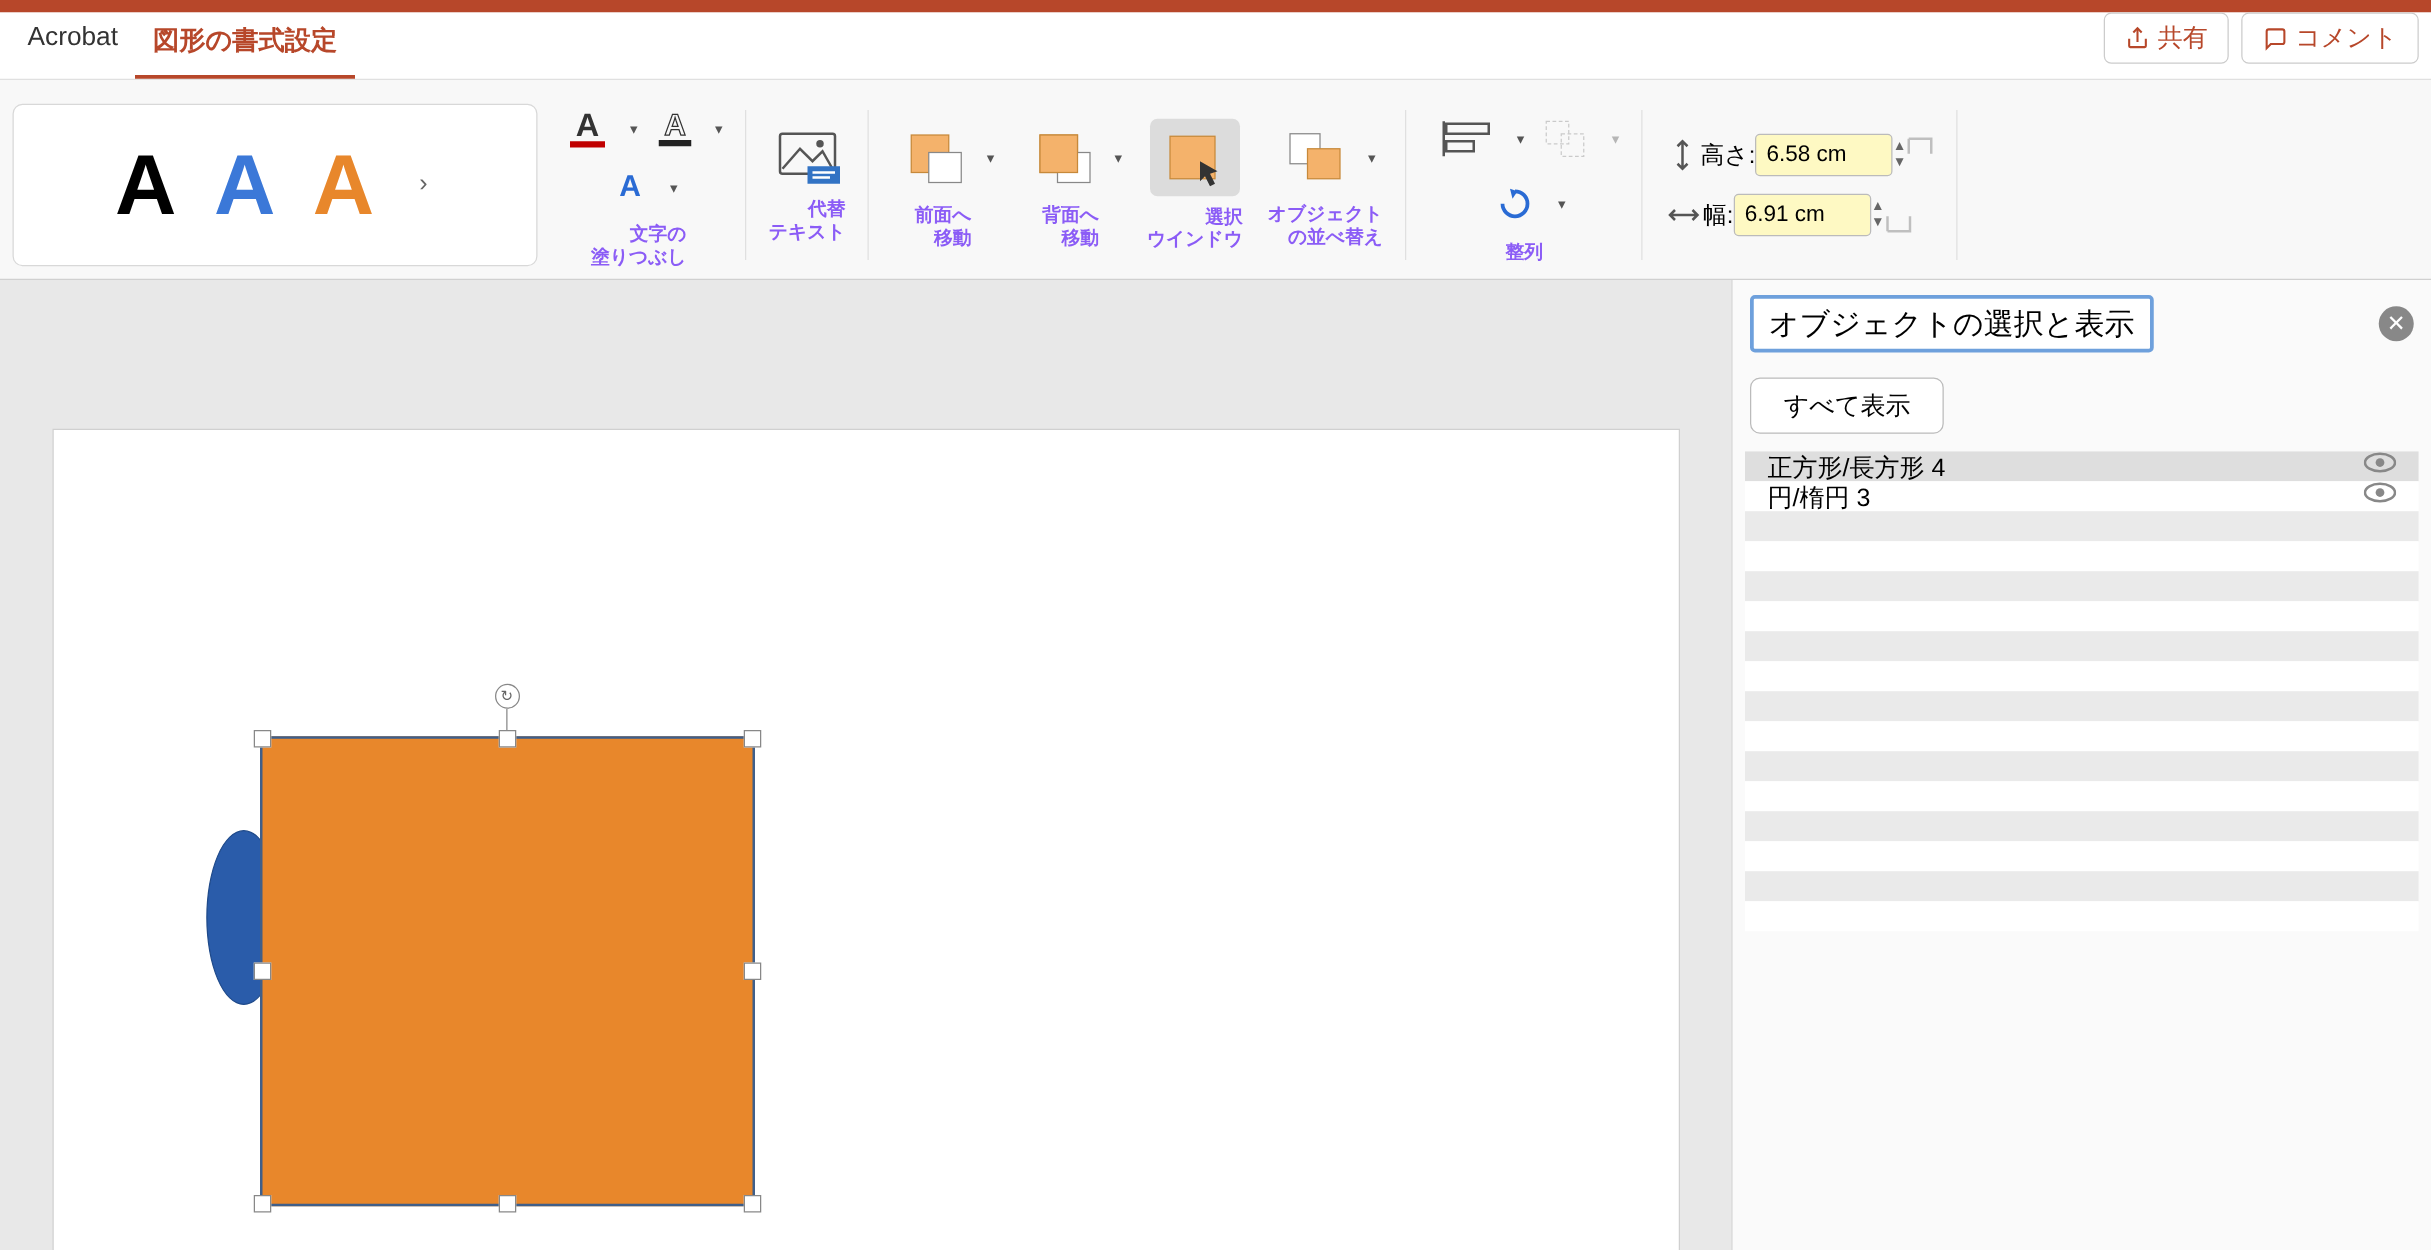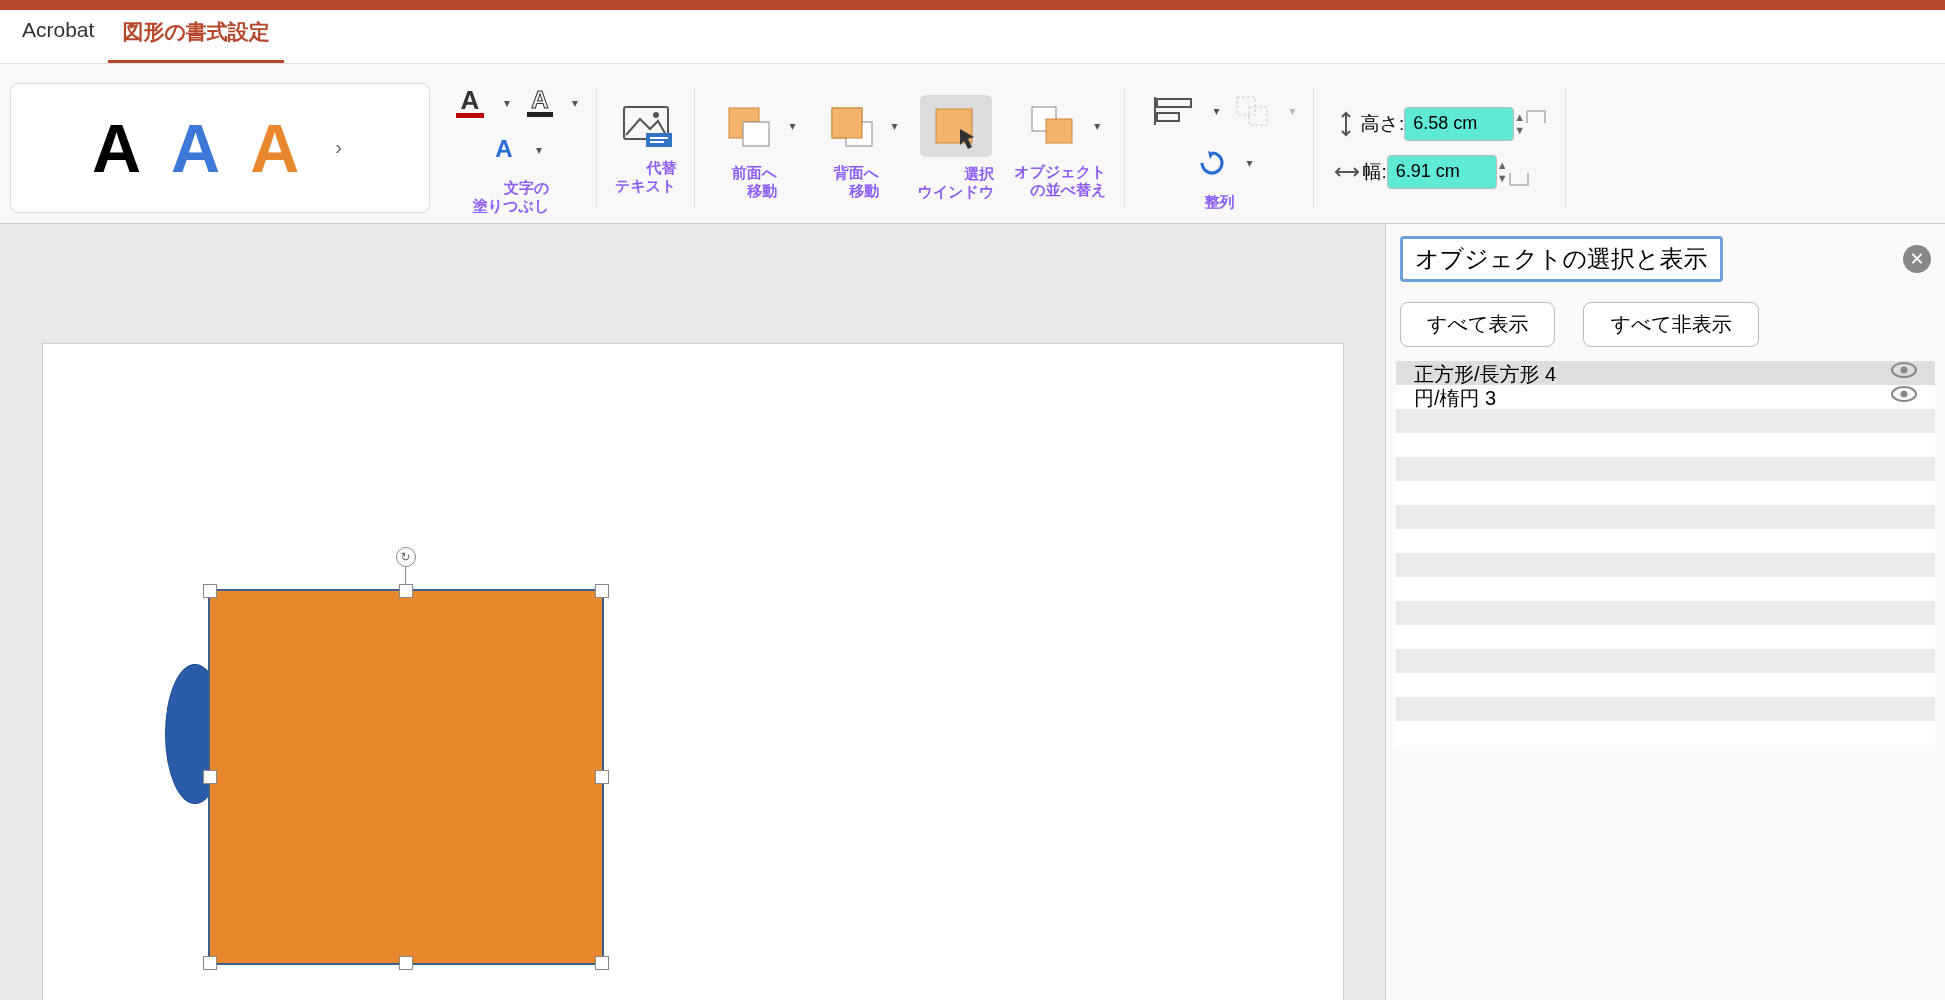--- a/index.html
+++ b/index.html
@@ -26,21 +26,21 @@
 .rgroup-row { display: flex; align-items: center; gap: 6px; }
 .rlabel { font-size: 15px; color: #8b5cf6; text-align: right; white-space: pre-line; line-height: 1.2; margin-top: 4px; font-weight: bold; }
 
 .icon-btn { display: flex; flex-direction: column; align-items: center; justify-content: center; padding: 6px 8px; border-radius: 6px; cursor: pointer; }
 .icon-btn.selected { background: #dcdcdc; }
 .dd-caret { font-size: 12px; color: #555; margin-left: 2px; }
 
 .sep { width: 1px; height: 120px; background: #e0e0e0; margin: 0 4px; }
 
 .sizefield { display: flex; align-items: center; }
-.sizefield input { width: 110px; height: 34px; border: 1px solid #bbb; border-radius: 4px; font-size: 18px; padding: 0 8px; background: #5eead4; }
+.sizefield input { width: 110px; height: 34px; border: 1px solid #bbb; border-radius: 4px; font-size: 18px; padding: 0 8px; background: #fef9c3; }
 .spinners { display: flex; flex-direction: column; font-size: 11px; color: #666; line-height: 1; gap: 2px; }
 
 .workspace { display: flex; height: calc(100% - 224px); }
 .canvas-area { flex: 1; background: #e8e8e8; position: relative; display: flex; justify-content: center; overflow: hidden; }
 .slide { width: 1300px; height: 980px; background: #fff; margin-top: 120px; position: relative; box-shadow: 0 0 0 1px #d0d0d0; }
 
 
 .shape-rect { position: absolute; left: 165px; top: 245px; width: 396px; height: 376px; background: #e8872b; border: 2px solid #3f5f8a; }
 .shape-ellipse { position: absolute; left: 122px; top: 320px; width: 60px; height: 140px; background: #2a5caa; border: 1px solid #1f4a8a; border-radius: 50%; }
 
@@ -74,20 +74,36 @@
 svg { display: block; }
 </style>
 </head>
 <body>
 
 <div class="titlebar"></div>
 
 <div class="tabbar">
   <div class="tab">Acrobat</div>
   <div class="tab active">図形の書式設定</div>
+  <div class="tab-actions">
+    <button class="act-btn">
+      <svg width="20" height="20" viewBox="0 0 24 24" fill="none" stroke="#b7472a" stroke-width="2">
+          <path d="M4 12v7a1 1 0 001 1h14a1 1 0 001-1v-7"></path>
+          <path d="M16 6l-4-4-4 4"></path>
+          <path d="M12 2v13"></path>
+        </svg>
+      <span>共有</span>
+    </button>
+    <button class="act-btn">
+      <svg width="20" height="20" viewBox="0 0 24 24" fill="none" stroke="#b7472a" stroke-width="2">
+          <path d="M21 15a2 2 0 01-2 2H8l-4 4V5a2 2 0 012-2h13a2 2 0 012 2z"></path>
+        </svg>
+      <span>コメント</span>
+    </button>
+  </div>
 </div>
 
 <div class="ribbon">
   <div class="wordart-box">
     <span class="wa wa1">A</span>
     <span class="wa wa2">A</span>
     <span class="wa wa3">A</span>
     <span class="more-arrow">›</span>
   </div>
 
@@ -281,21 +297,20 @@
 
   <div class="selpane">
     <div class="selpane-head">
       <div class="selpane-title">オブジェクトの選択と表示</div>
       <div class="close-x">
         <span>✕</span>
       </div>
     </div>
     <div class="selpane-btns">
       <button class="sp-btn">すべて表示</button>
-      <button class="sp-btn">すべて非表示</button>
     </div>
     <div class="obj-list">
       <div class="obj-row sel">
         <span>正方形/長方形 4</span>
         <span class="eye">
           <svg width="26" height="18">
               <ellipse cx="13" cy="9" rx="12" ry="7" fill="none" stroke="#888" stroke-width="2"></ellipse>
               <circle cx="13" cy="9" r="3.5" fill="#888"></circle>
             </svg>
         </span>

